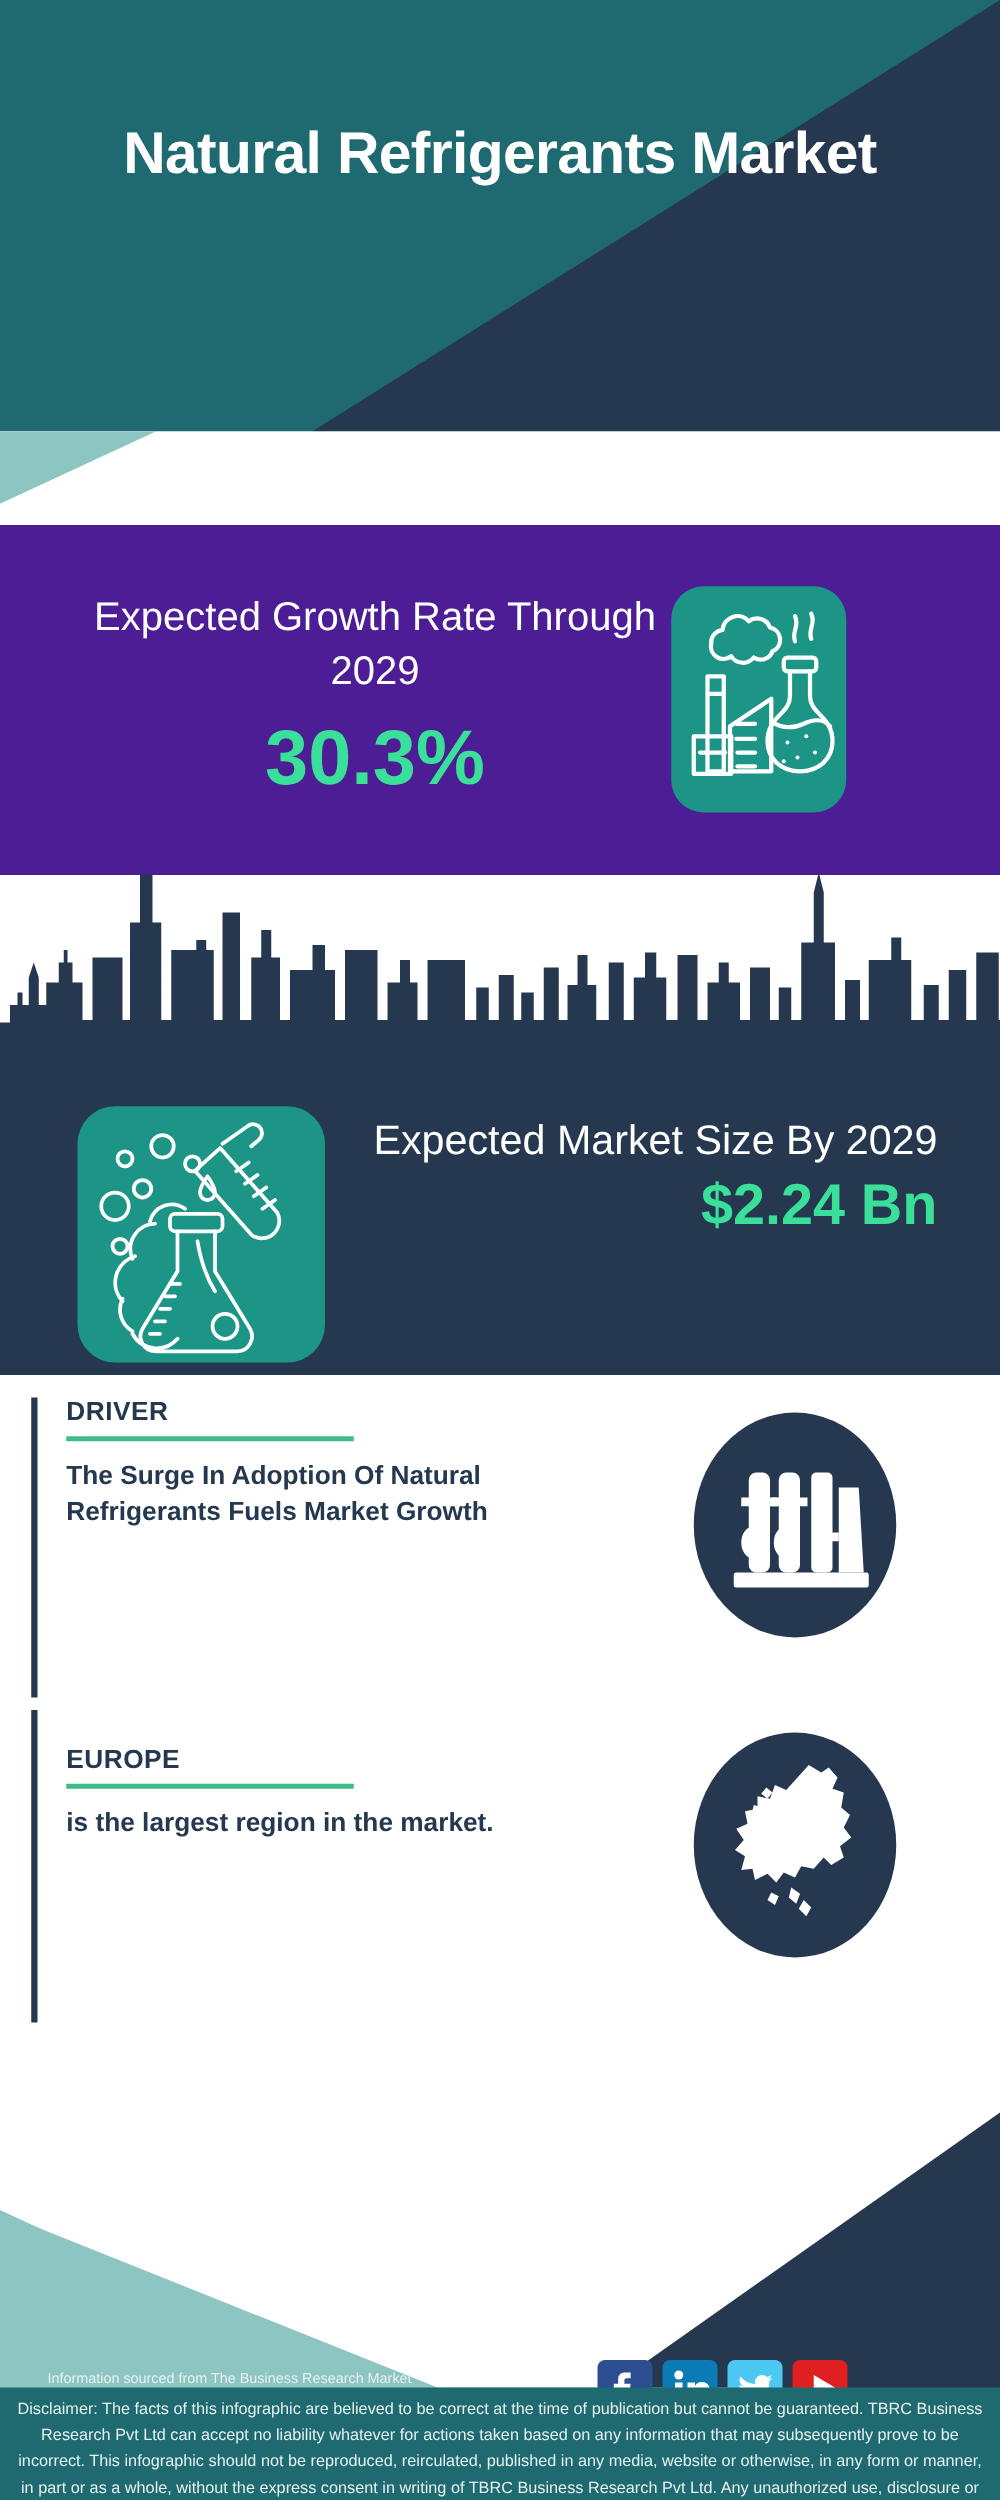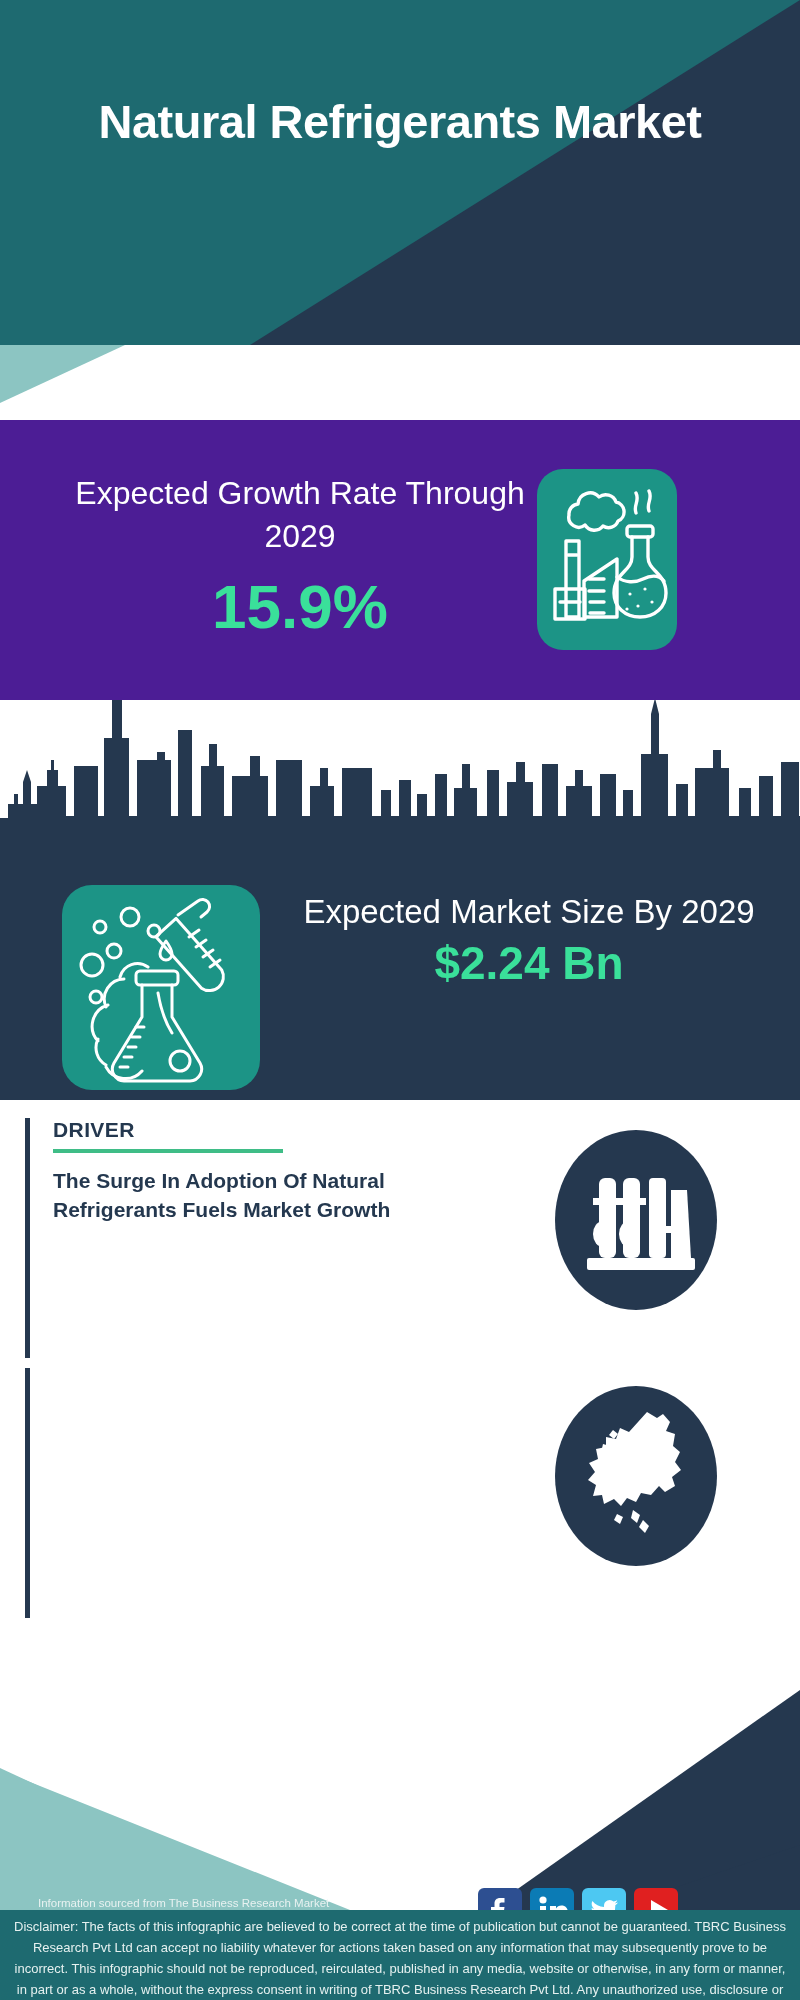--- a/index.html
+++ b/index.html
@@ -22,21 +22,21 @@
   .growth-label{color:#ffffff;font-size:32px;line-height:1.34;font-weight:400;}
   .growth-value{color:#3ae09a;font-size:62px;font-weight:bold;margin-top:18px;line-height:1;}
   .growth-icon{position:absolute;left:537px;top:49px;width:140px;height:181px;
      background:#1c9486;border-radius:26px;}
 
   
   .market{position:absolute;left:0;top:700px;width:800px;height:400px;background:#25384f;}
   .skyline-white{position:absolute;left:0;top:0;width:800px;height:160px;background:#ffffff;}
   .skyline-svg{position:absolute;left:0;top:0;width:800px;height:165px;display:block;}
   .size-icon{position:absolute;left:62px;top:185px;width:198px;height:205px;background:#1c9486;border-radius:30px;}
-  .size-text{position:absolute;left:294px;top:190px;width:470px;text-align:center;}
+  .size-text{position:absolute;left:280px;top:190px;width:470px;text-align:right;}
   .size-label{color:#ffffff;font-size:33px;line-height:1.35;font-weight:400;}
   .size-value{color:#3ae09a;font-size:46px;font-weight:bold;line-height:1.05;margin-top:4px;}
 
   
   .cards{position:absolute;left:0;top:1100px;width:800px;height:560px;background:#ffffff;}
   .card{position:absolute;left:25px;width:750px;}
   .card-bar{position:absolute;left:0;top:0;width:5px;height:100%;background:#25384f;}
   .card-body{position:absolute;left:28px;top:0;width:420px;}
   .card-title{color:#24384f;font-size:21px;font-weight:bold;letter-spacing:0.4px;line-height:1.1;}
   .card-rule{width:230px;height:4px;background:#3fbd87;margin-top:8px;margin-bottom:14px;}
@@ -67,21 +67,21 @@
     <div class="header-title">Natural Refrigerants Market</div>
   </div>
 
   <svg class="teal-wedge" viewBox="0 0 800 60" preserveAspectRatio="none">
     <polygon points="0,0 125,0 0,58" fill="#8cc5c2"></polygon>
   </svg>
 
   <div class="growth">
     <div class="growth-text">
       <div class="growth-label">Expected Growth Rate Through 2029</div>
-      <div class="growth-value">15.9%</div>
+      <div class="growth-value">30.3%</div>
     </div>
     <div class="growth-icon">
       <svg width="140" height="181" viewBox="0 0 140 181">
         <g fill="none" stroke="#ffffff" stroke-width="3.4" stroke-linecap="round" stroke-linejoin="round">
 
           <path d="M32 46 a10 10 0 0 1 9 -11 a12 12 0 0 1 21 -7 a11 11 0 0 1 17 5 a10 10 0 0 1 2 19 a10 10 0 0 1 -15 5 a11 11 0 0 1 -18 -1 a10 10 0 0 1 -16 -10 z"></path>
 
           <path d="M99 24 c4 8 -3 12 0 20"></path>
           <path d="M112 22 c4 8 -3 12 0 20"></path>
 
@@ -174,20 +174,25 @@
             <rect x="108" y="96" width="8" height="7"></rect>
             <rect x="120" y="96" width="8" height="7"></rect>
             <rect x="32" y="128" width="108" height="12" rx="2"></rect>
           </g>
         </svg>
       </div>
     </div>
 
     <div class="card" style="top:268px;height:250px;">
       <div class="card-bar"></div>
+      <div class="card-body" style="top:28px;">
+        <div class="card-title">EUROPE</div>
+        <div class="card-rule"></div>
+        <div class="card-text">is the largest region in the market.</div>
+      </div>
       <div class="card-circle" style="left:530px;top:18px;">
         <svg width="162" height="180" viewBox="0 0 162 180">
           <g fill="#ffffff">
             <path d="M92 26 l10 6 l6 -4 l7 8 l-4 9 l9 3 l-2 12 l7 6 l-5 10 l6 8 l-9 7 l3 9 l-10 6 l-6 -6 l-8 9 l-10 -2 l-5 9 l-9 -4 l-6 8 l-7 -7 l-10 5 l-2 -9 l-9 1 l3 -11 l-8 -5 l7 -8 l-6 -9 l9 -4 l-2 -10 l10 -2 l0 -10 l10 2 l4 -11 l9 4 z"></path>
             <path d="M48 58 l7 2 l-1 9 l-8 -2 z"></path>
             <path d="M44 74 l6 3 l-2 8 l-7 -3 z"></path>
             <path d="M58 44 l5 4 l-4 5 l-5 -4 z"></path>
             <path d="M78 124 l7 5 l-3 8 l-6 -5 z"></path>
             <path d="M88 134 l6 6 l-4 7 l-6 -6 z"></path>
             <path d="M62 128 l6 3 l-3 7 l-6 -4 z"></path>

